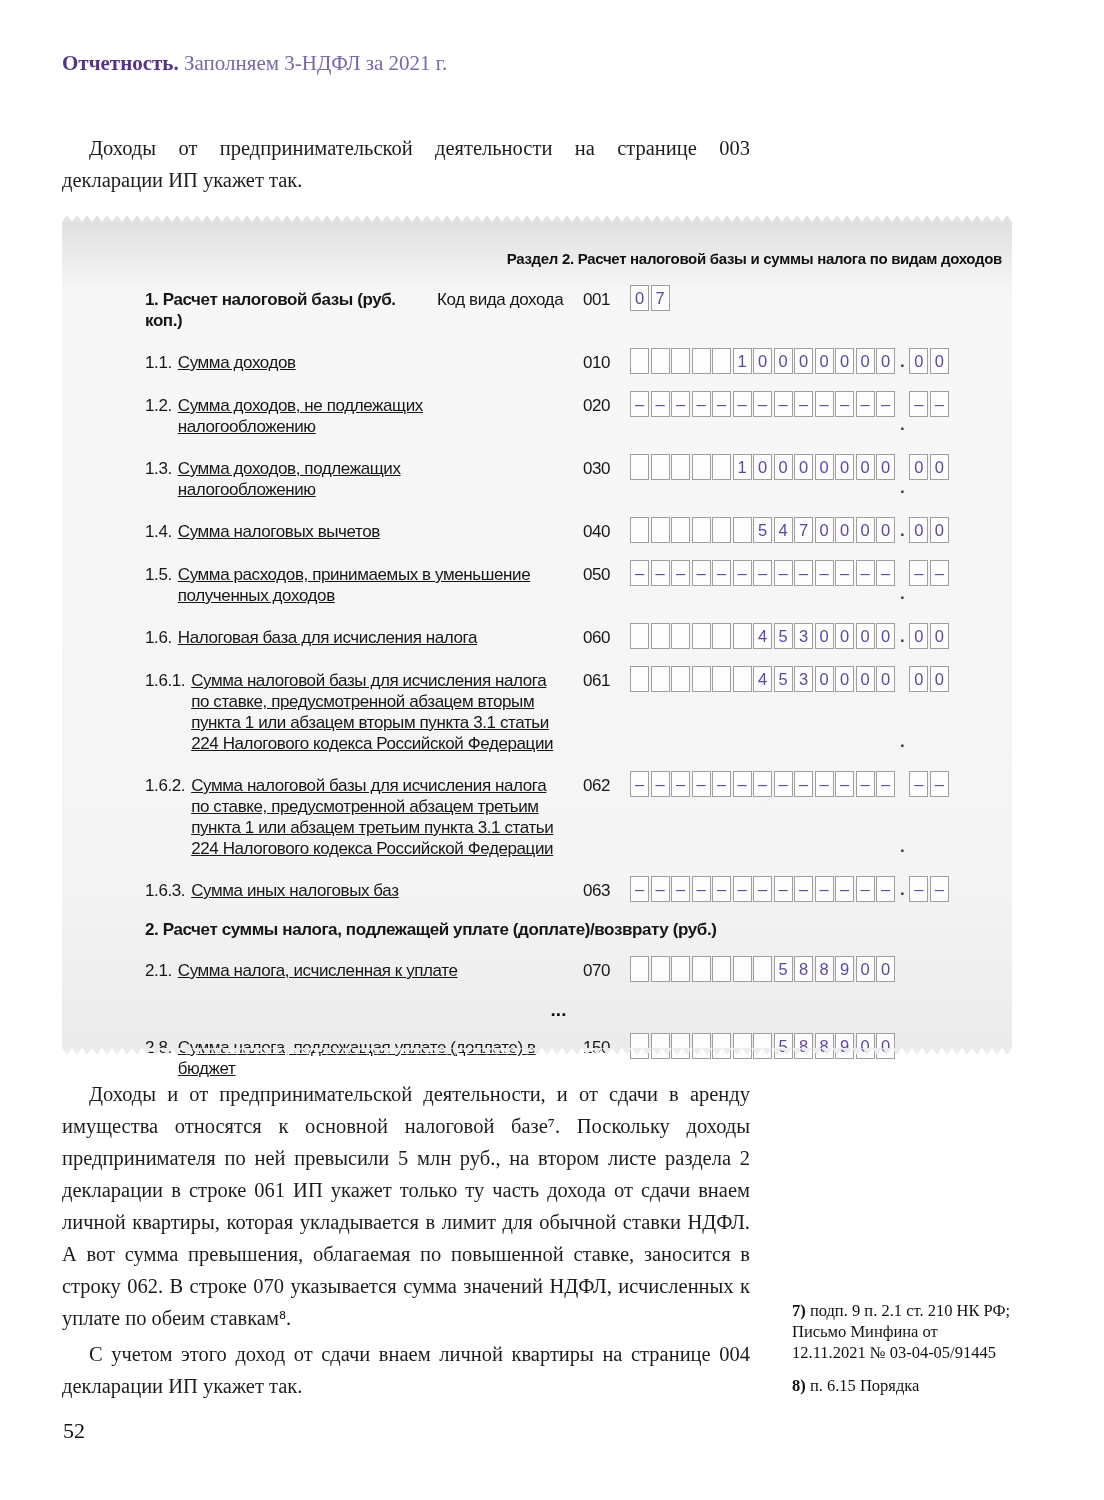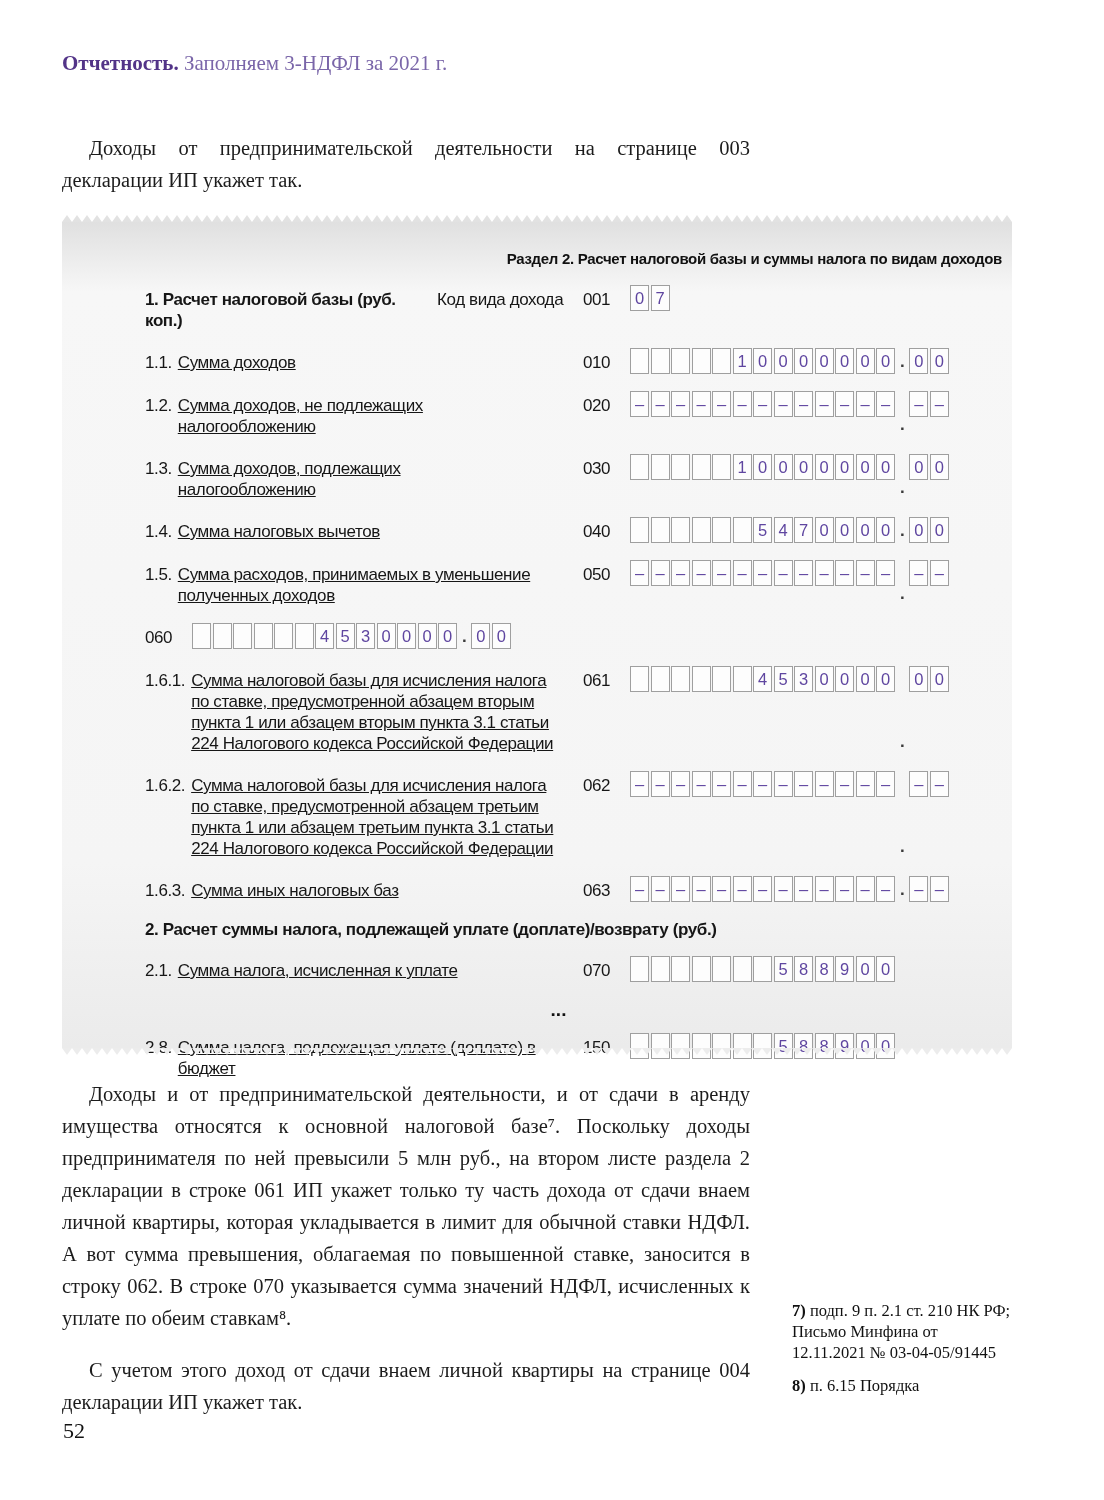--- a/index.html
+++ b/index.html
@@ -10,21 +10,21 @@
   }
   
   .page-header{position:absolute;left:62px;top:50px;font-size:21px;line-height:26px;}
   .brand{font-weight:bold;color:#533488;}
   .subtitle{color:#7a66a9;}
   
   .body-para{
     font-size:20.5px;line-height:32px;text-align:justify;margin:0;
     color:#1c1c1c;
   }
-  .body-para + .body-para{margin-top:20px;}
+  .body-para + .body-para{margin-top:4px;}
   .indent{text-indent:27px;}
   .intro{position:absolute;left:62px;top:132px;width:688px;}
   .bottom-text{position:absolute;left:62px;top:1078px;width:688px;}
   
   .form-panel{
     position:absolute;left:62px;top:222px;width:950px;height:826px;
     background:linear-gradient(180deg,#e0e0e0 0px,#f7f7f7 70px,#f5f5f5 640px,#ebebeb 826px);
   }
   .saw{position:absolute;left:0;display:block;}
   .saw-top{top:-7px;}
@@ -226,20 +226,24 @@
           <div class="cell">–</div>
           <div class="cell">–</div>
         </div>
         <span class="dot">.</span>
         <div class="cells">
           <div class="cell">–</div>
           <div class="cell">–</div>
         </div>
       </div>
       <div class="form-row">
+        <div class="fl">
+          <span class="fl-num">1.6.</span>
+          <span class="fl-text">Налоговая база для исчисления налога</span>
+        </div>
         <div class="row-code">060</div>
         <div class="cells">
           <div class="cell"></div>
           <div class="cell"></div>
           <div class="cell"></div>
           <div class="cell"></div>
           <div class="cell"></div>
           <div class="cell"></div>
           <div class="cell">4</div>
           <div class="cell">5</div>

